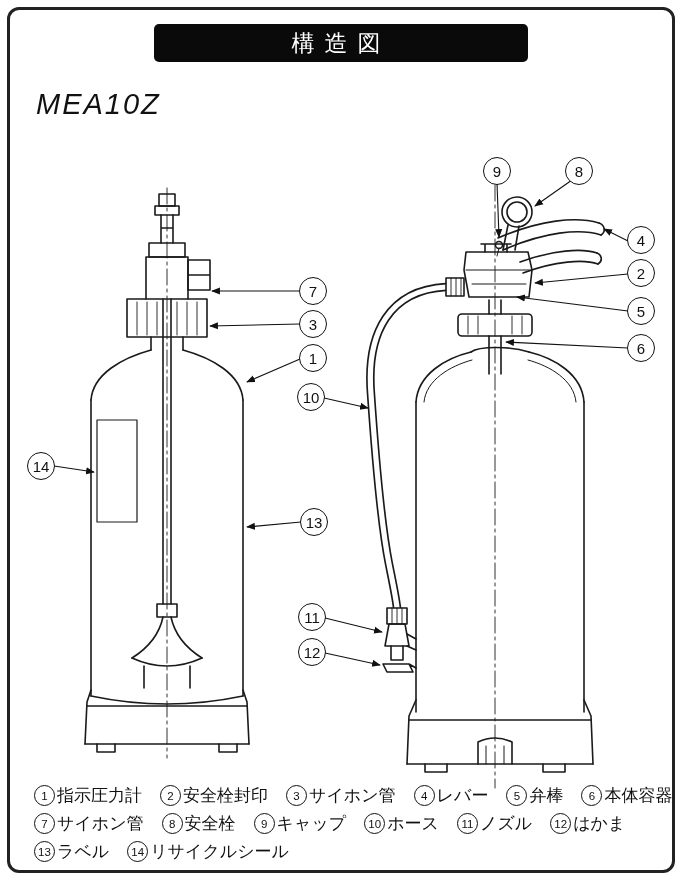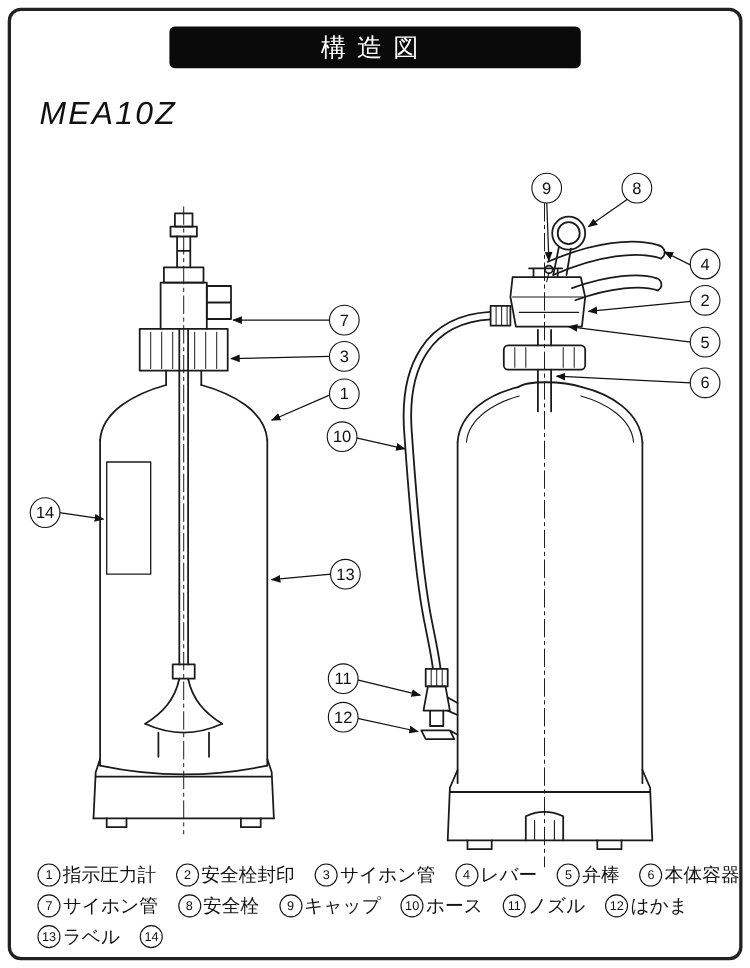--- a/index.html
+++ b/index.html
@@ -265,15 +265,16 @@
         <span>はかま</span>
       </div>
   </div>
   <div class="lg-row">
     <div class="lg-item">
         <span class="lg-num">13</span>
         <span>ラベル</span>
       </div>
     <div class="lg-item">
         <span class="lg-num">14</span>
+        <span>リサイクルシール</span>
       </div>
   </div>
 </div>
 
 </body></html>

